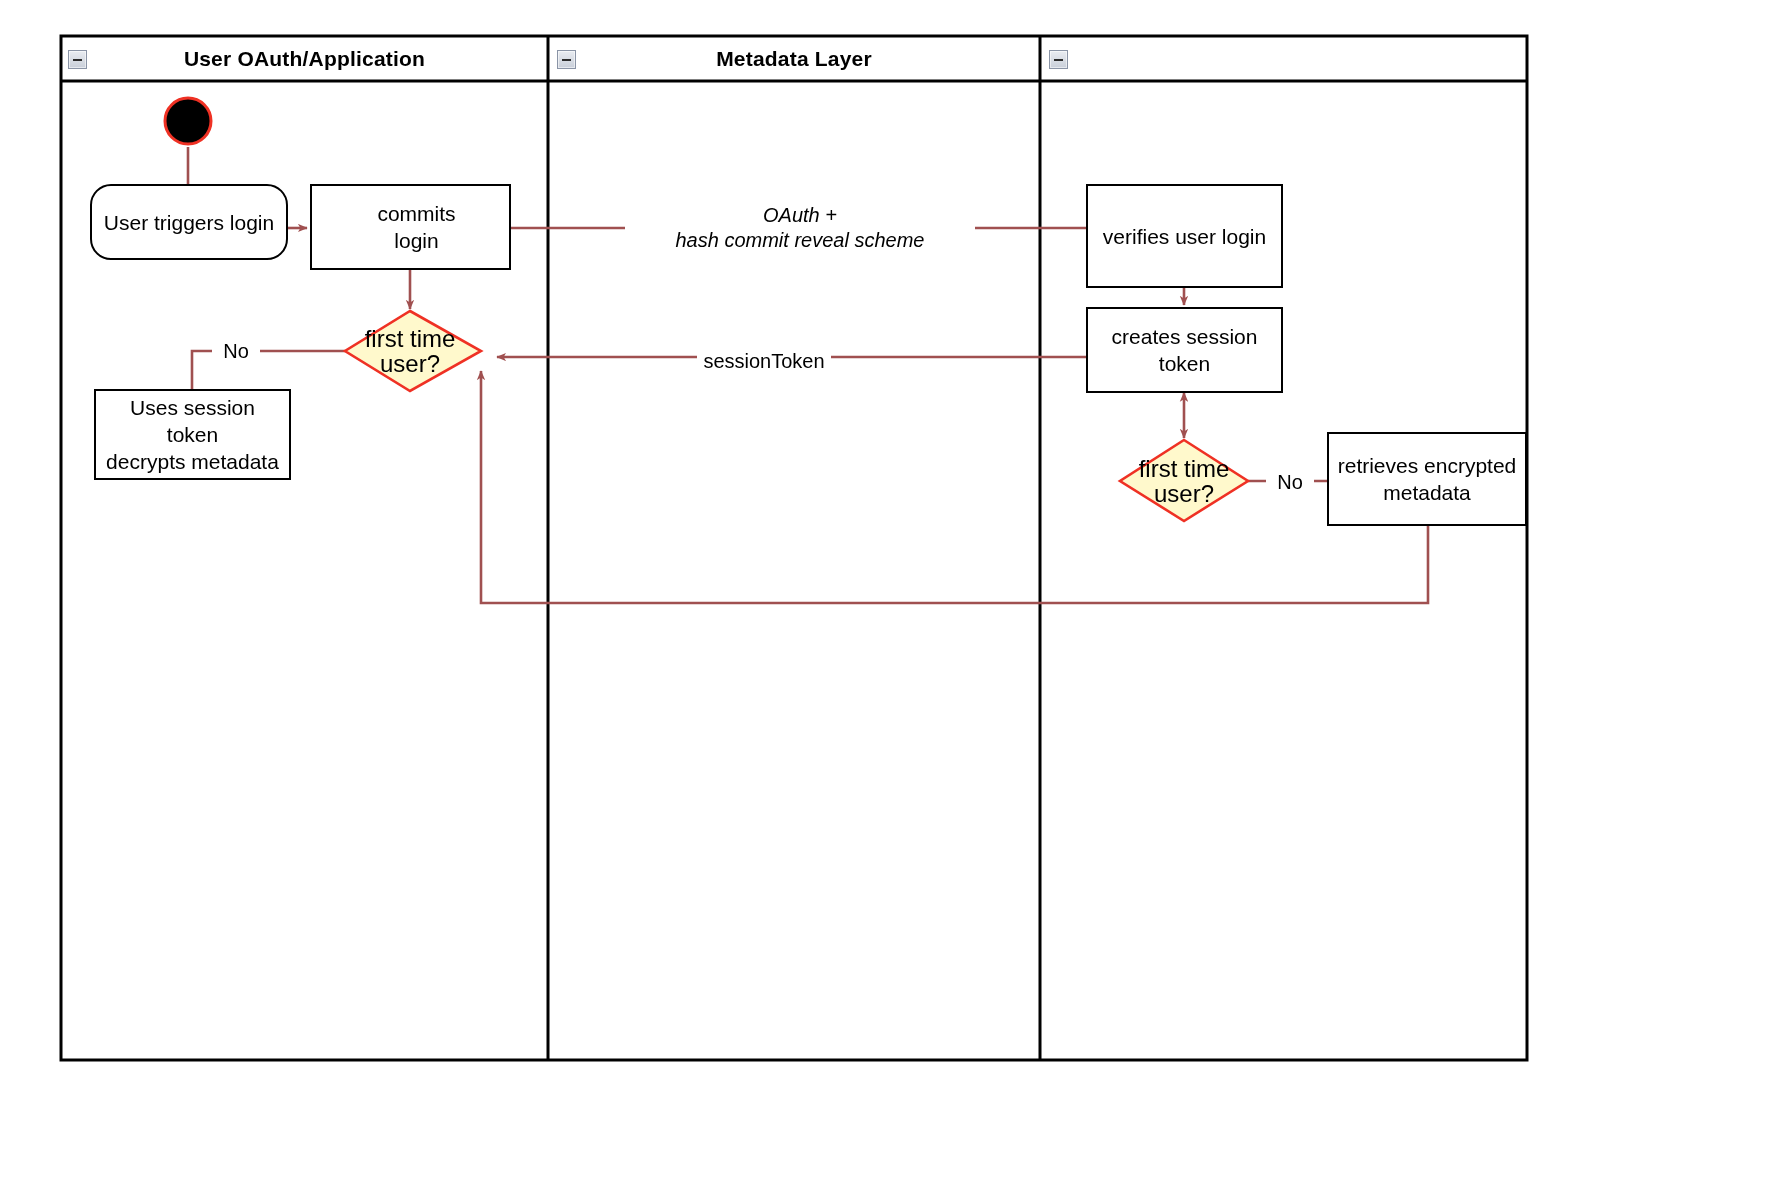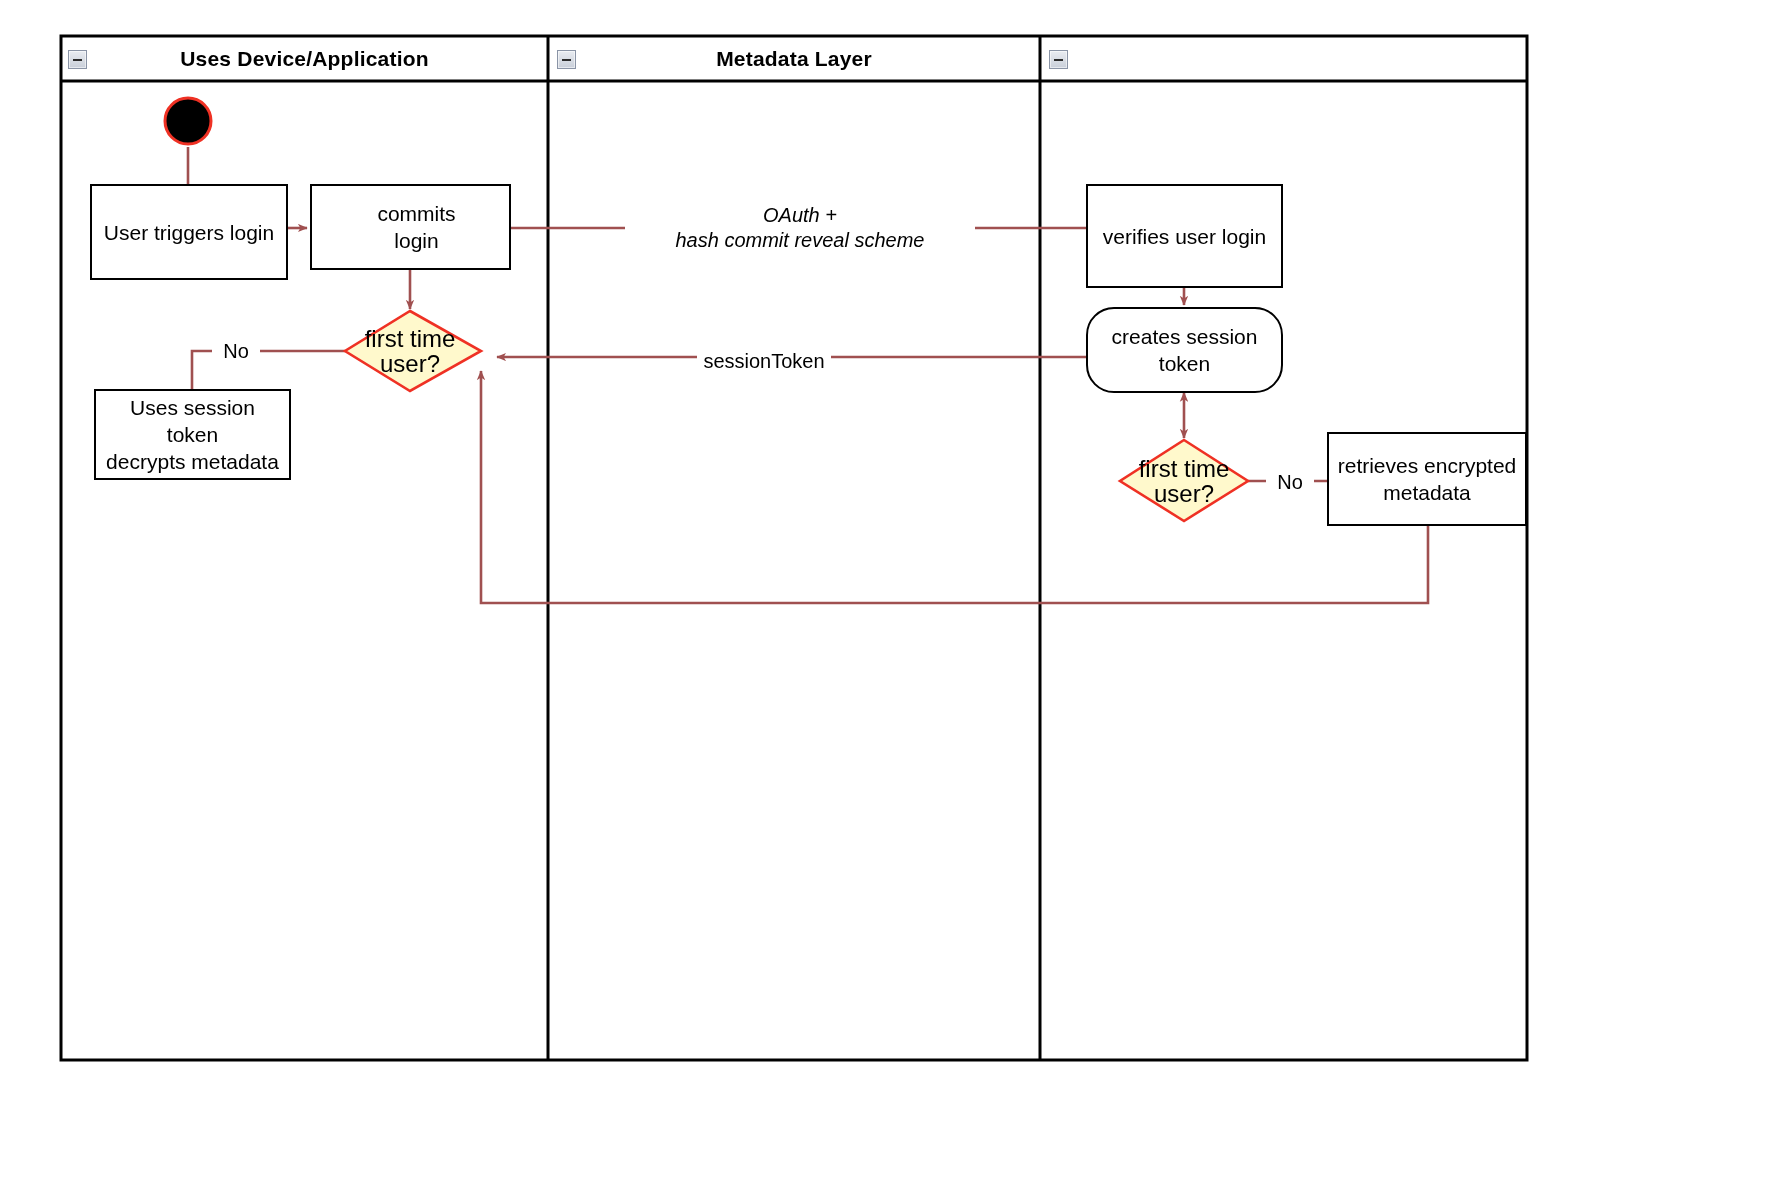--- a/index.html
+++ b/index.html
@@ -105,43 +105,43 @@
     </g>
 
     <g>
       <circle cx="188" cy="121" r="23" fill="#000000" stroke="#ef3124" stroke-width="3"></circle>
     </g>
   </svg>
 
   <div class="collapse-icon" style="left:68px;top:50px;">
       <i></i>
     </div>
-  <div class="lane-title" style="left:61px;top:36px;width:487px;height:45px;">Uses Device/Application</div>
+  <div class="lane-title" style="left:61px;top:36px;width:487px;height:45px;">User OAuth/Application</div>
 
   <div class="collapse-icon" style="left:557px;top:50px;">
       <i></i>
     </div>
   <div class="lane-title" style="left:548px;top:36px;width:492px;height:45px;">Metadata Layer</div>
 
   <div class="collapse-icon" style="left:1049px;top:50px;">
       <i></i>
     </div>
 
-  <div class="node activity" style="left:90px;top:184px;width:198px;height:96px;">User triggers login</div>
+  <div class="node activity" style="left:90px;top:184px;width:198px;height:76px;border-radius:21px;">User triggers login</div>
 
   <div class="node activity" style="left:310px;top:184px;width:201px;height:86px;padding-left:12px;">commits
 login</div>
 
   <div class="node activity" style="left:94px;top:389px;width:197px;height:91px;">Uses session
 token
 decrypts metadata</div>
 
   <div class="node activity" style="left:1086px;top:184px;width:197px;height:104px;">verifies user login</div>
 
-  <div class="node activity" style="left:1086px;top:307px;width:197px;height:86px;border-radius:28px;">creates session
+  <div class="node activity" style="left:1086px;top:307px;width:197px;height:86px;">creates session
 token</div>
 
   <div class="node activity" style="left:1327px;top:432px;width:200px;height:94px;">retrieves encrypted
 metadata</div>
 
   <div class="node decision-label" style="left:350px;top:326px;width:120px;height:50px;">first time
 user?</div>
 
   <div class="node decision-label" style="left:1124px;top:456px;width:120px;height:50px;">first time
 user?</div>

